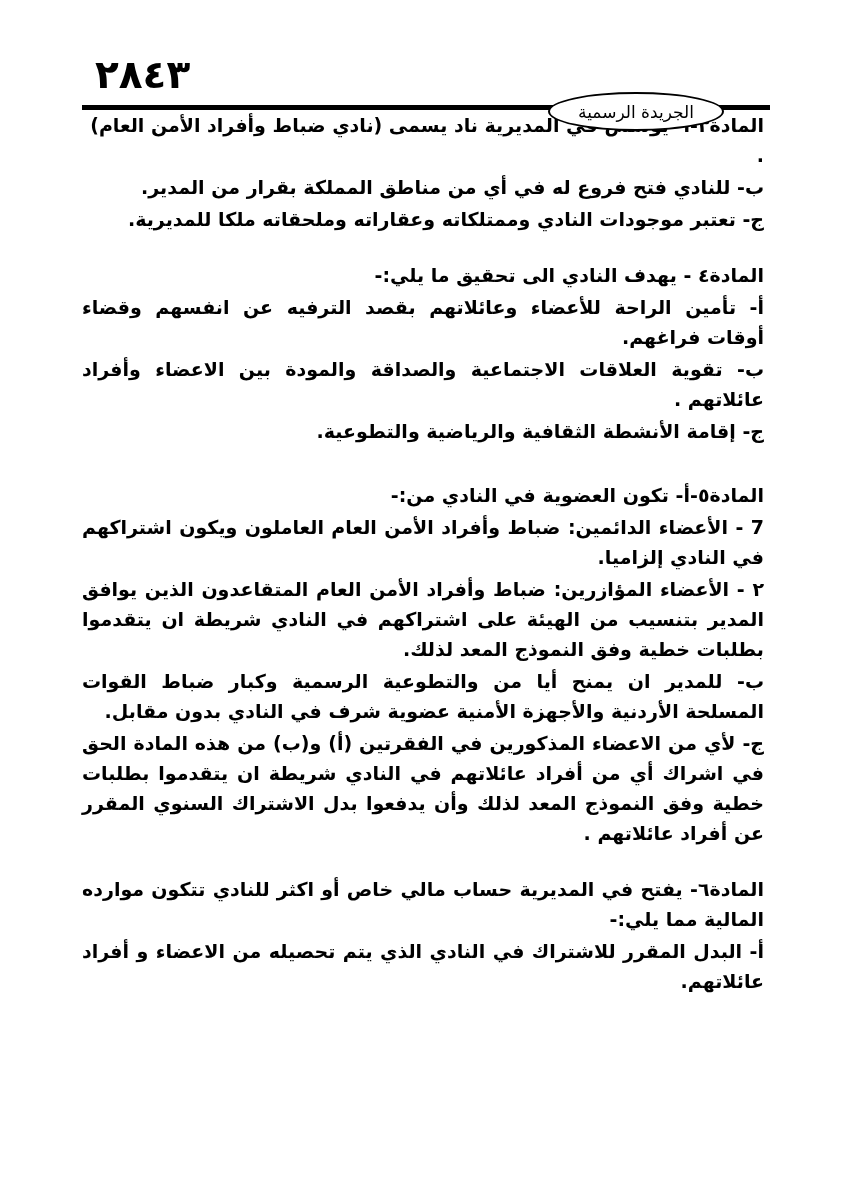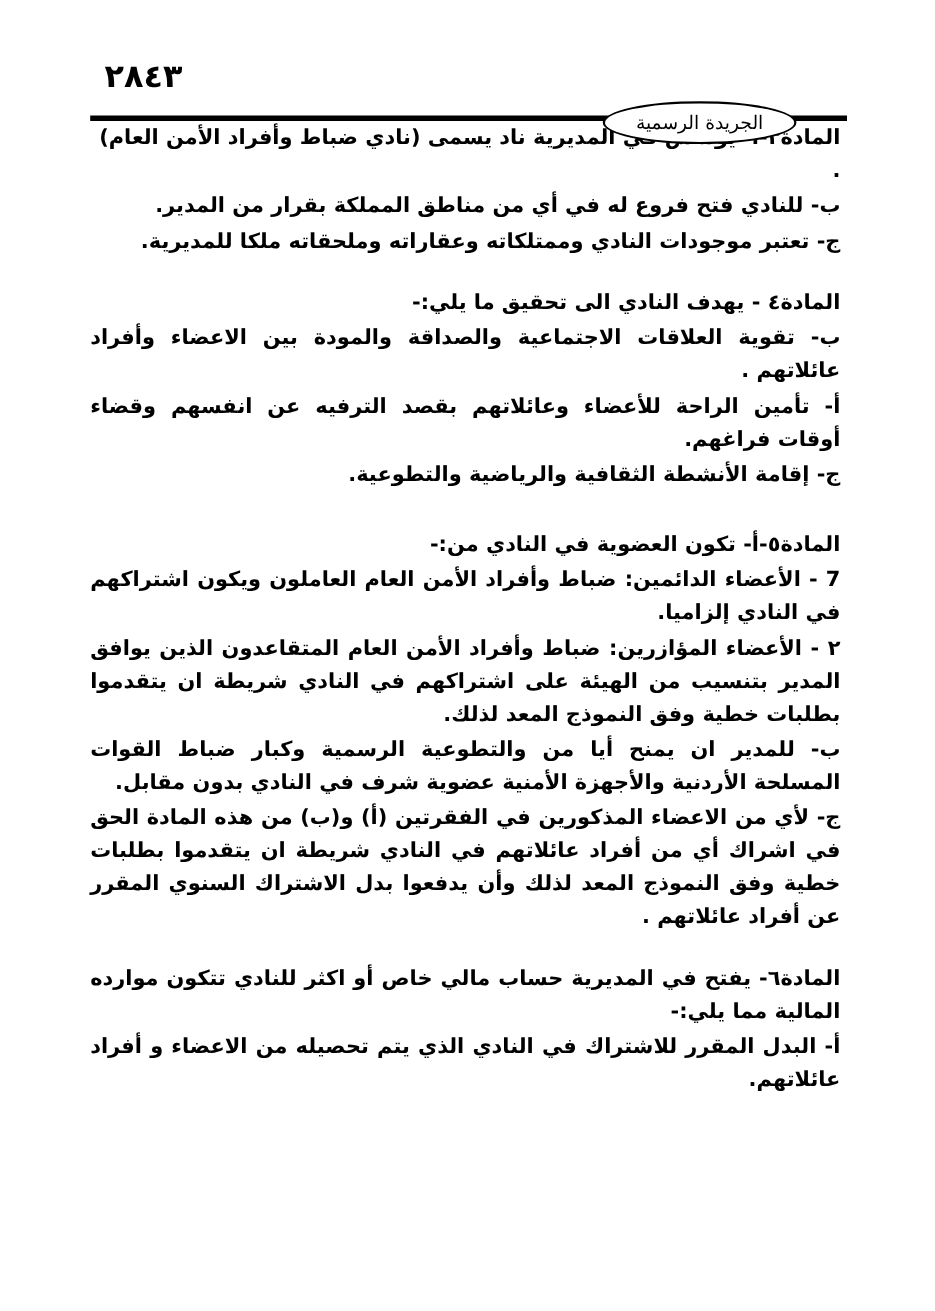--- a/index.html
+++ b/index.html
@@ -26,21 +26,21 @@
 
   
   .header {
     position: relative;
     height: 110px;
   }
   .page-number {
     position: absolute;
     top: 52px;
     left: 95px;
-    font-size: 29px;
+    font-size: 39px;
     font-weight: bold;
     letter-spacing: 1px;
     font-family: "DejaVu Sans", "Liberation Sans", sans-serif;
     direction: rtl;
   }
   .rule {
     position: absolute;
     top: 105px;
     left: 82px;
     width: 688px;
@@ -119,22 +119,22 @@
   <div class="content">
 
     <div class="block gap-lg">
       <p class="para lead">المادة٣-أ- يؤسس في المديرية ناد يسمى (نادي ضباط وأفراد الأمن العام) .</p>
       <p class="para lead">ب- للنادي فتح فروع له في أي من مناطق المملكة بقرار من المدير.</p>
       <p class="para lead">ج- تعتبر موجودات النادي وممتلكاته وعقاراته وملحقاته ملكا للمديرية.</p>
     </div>
 
     <div class="block gap-lg">
       <p class="para lead">المادة٤ - يهدف النادي الى تحقيق ما يلي:-</p>
+      <p class="para stretch noafter">أ-  تأمين الراحة للأعضاء وعائلاتهم بقصد الترفيه عن انفسهم وقضاء أوقات فراغهم.</p>
       <p class="para stretch noafter">ب- تقوية العلاقات الاجتماعية والصداقة والمودة بين الاعضاء وأفراد عائلاتهم .</p>
-      <p class="para stretch noafter">أ-  تأمين الراحة للأعضاء وعائلاتهم بقصد الترفيه عن انفسهم وقضاء أوقات فراغهم.</p>
       <p class="para lead">ج- إقامة الأنشطة الثقافية والرياضية والتطوعية.</p>
     </div>
 
     <div class="block gap-lg" style="margin-top:34px;">
       <p class="para lead">المادة٥-أ- تكون العضوية في النادي من:-</p>
       <p class="para stretch noafter">7 - الأعضاء الدائمين: ضباط وأفراد الأمن العام العاملون ويكون اشتراكهم في النادي إلزاميا.</p>
       <p class="para stretch noafter">٢ - الأعضاء المؤازرين: ضباط وأفراد الأمن العام المتقاعدون الذين يوافق المدير بتنسيب من الهيئة على اشتراكهم في النادي شريطة ان يتقدموا بطلبات خطية وفق النموذج المعد لذلك.</p>
       <p class="para stretch noafter">ب- للمدير ان يمنح أيا من والتطوعية الرسمية وكبار ضباط القوات المسلحة الأردنية والأجهزة الأمنية عضوية شرف في النادي بدون مقابل.</p>
       <p class="para stretch noafter">ج- لأي من الاعضاء المذكورين في الفقرتين (أ) و(ب) من هذه المادة الحق في اشراك أي من أفراد عائلاتهم في النادي شريطة ان يتقدموا بطلبات خطية وفق النموذج المعد لذلك وأن يدفعوا بدل الاشتراك السنوي المقرر عن أفراد عائلاتهم .</p>
     </div>

